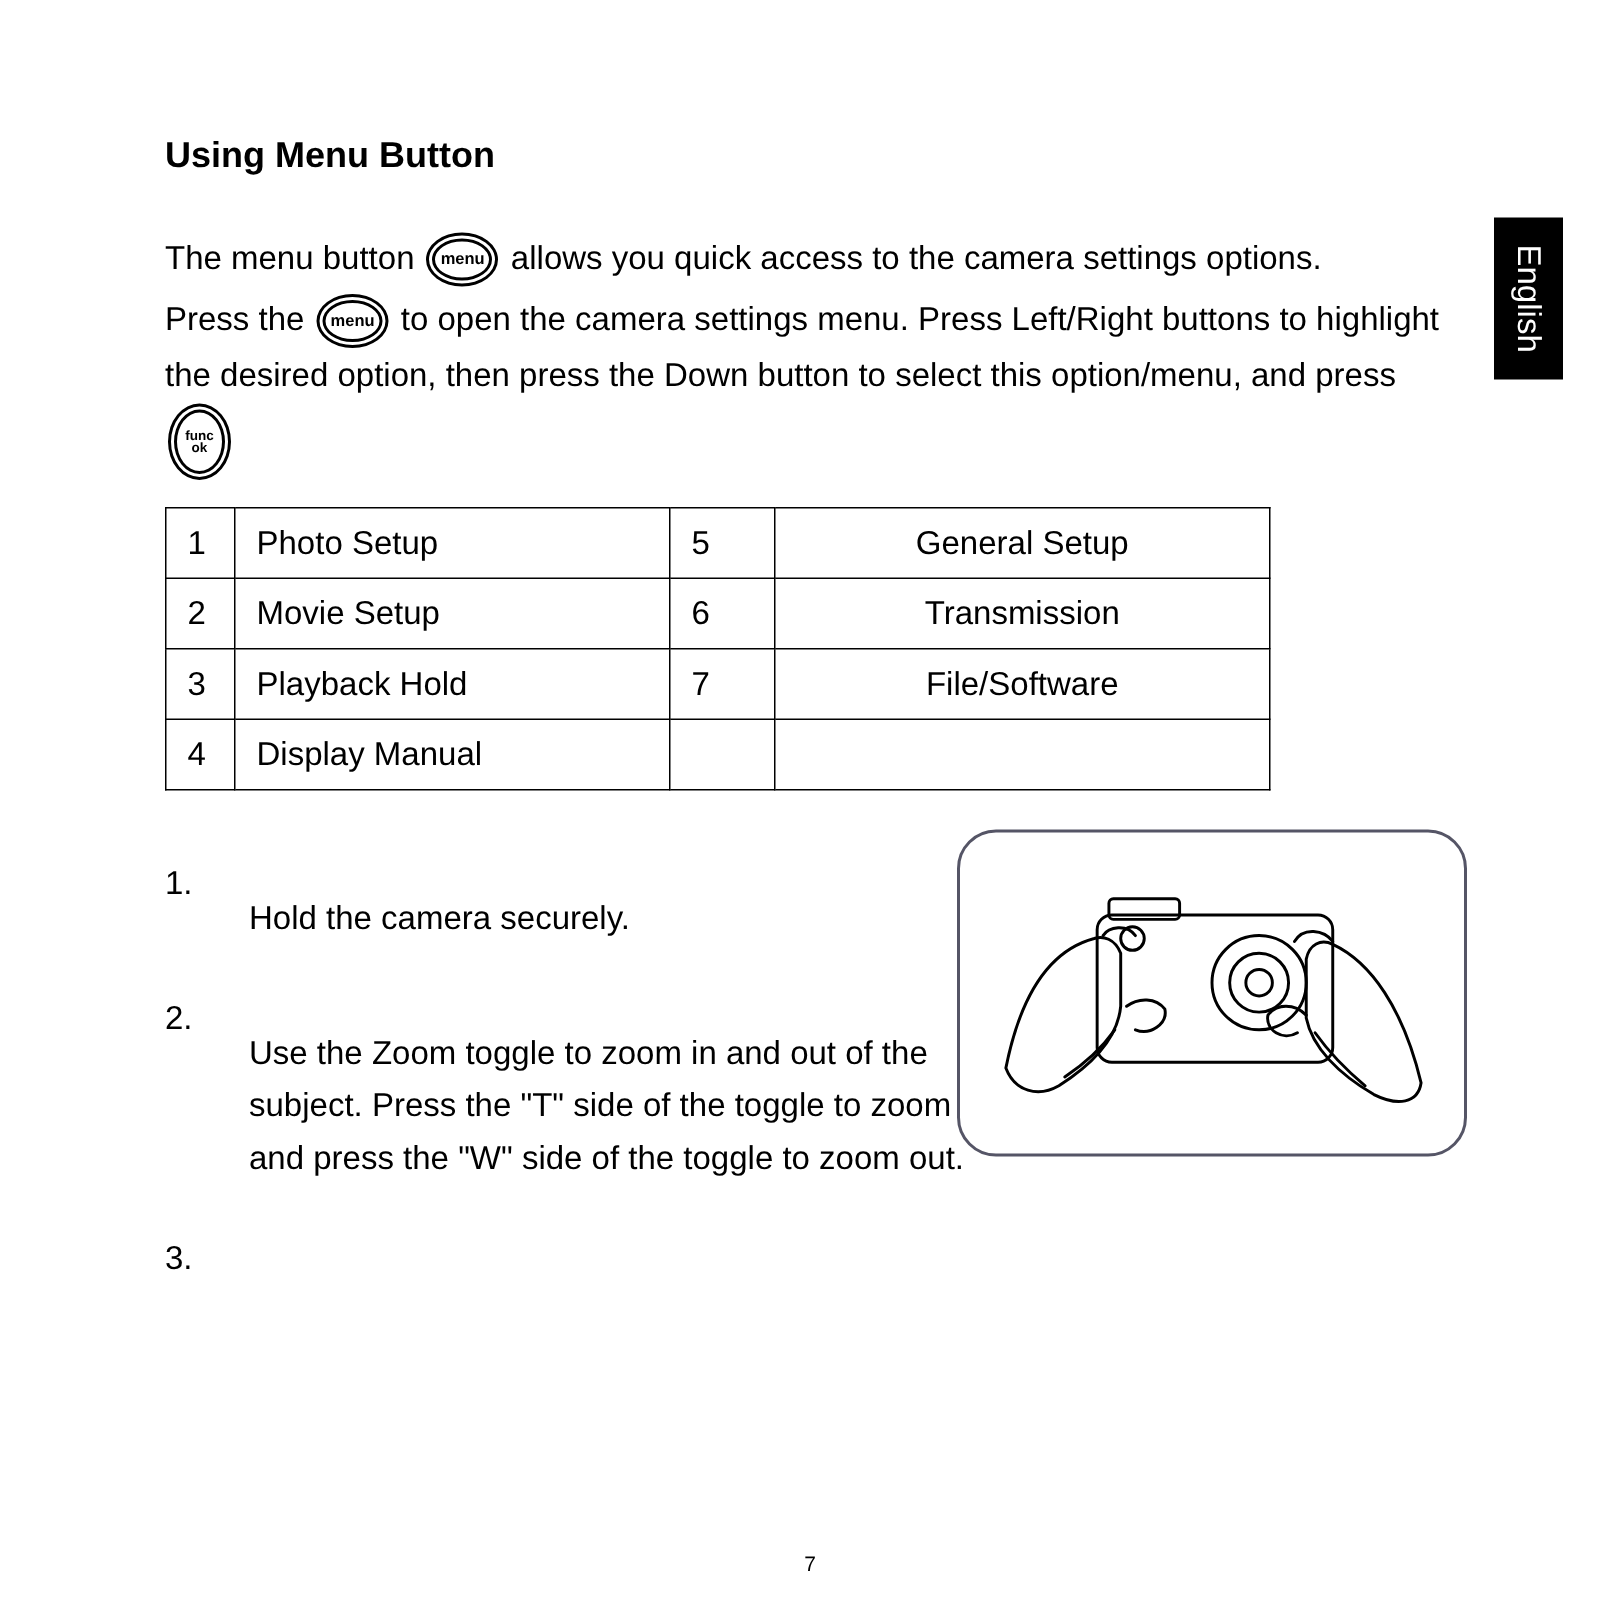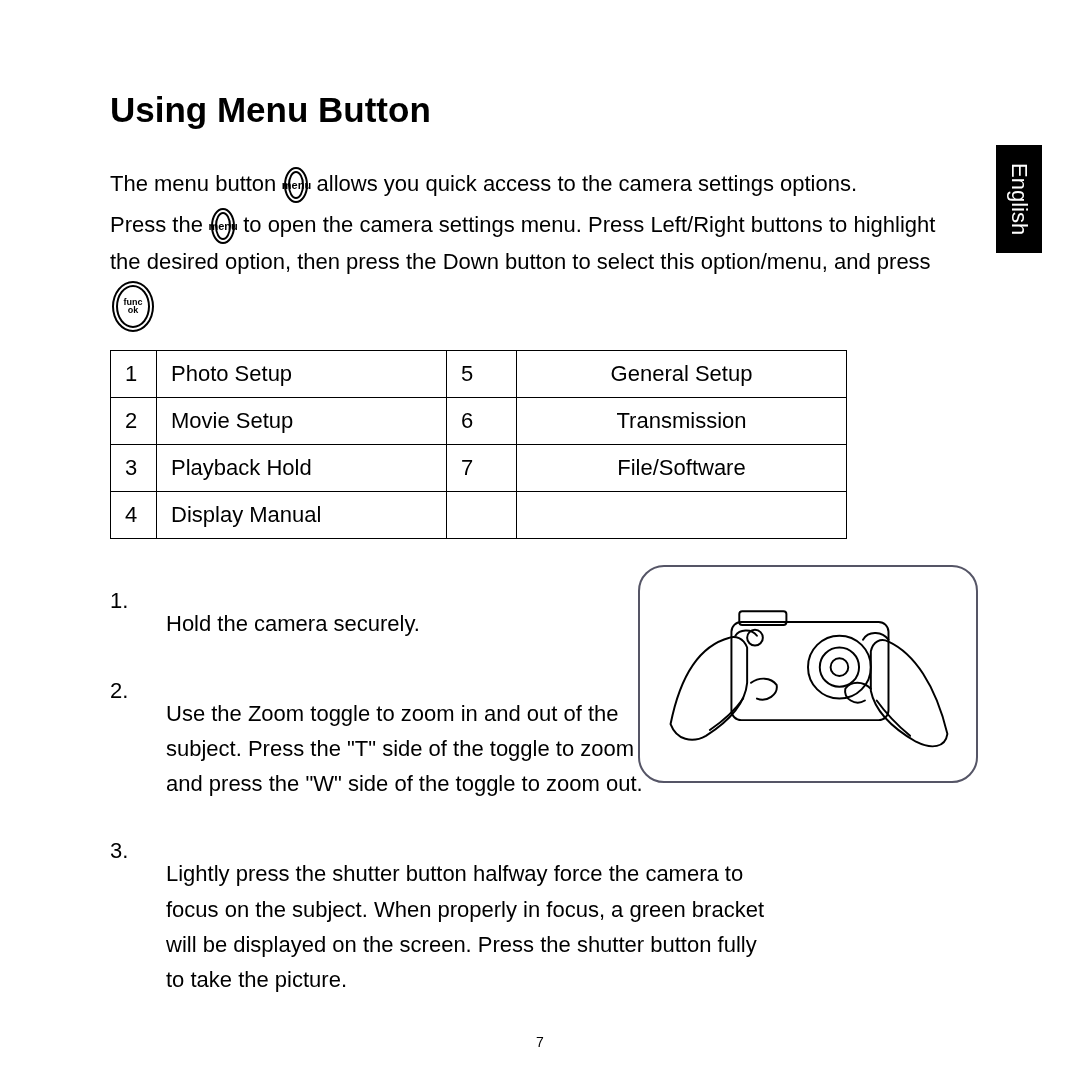--- a/index.html
+++ b/index.html
@@ -19,21 +19,21 @@
     right: 38px;
     background: #000;
     color: #fff;
     font-size: 22px;
     writing-mode: vertical-rl;
     padding: 18px 10px;
   }
   h2.section {
     font-family: Arial, Helvetica, sans-serif;
     font-weight: bold;
-    font-size: 35px;
+    font-size: 24px;
     margin: 0 0 36px 0;
   }
   p.body {
     font-size: 22px;
     line-height: 1.65;
     margin: 0 0 4px 0;
   }
   .inline-btn {
     display: inline-block;
     vertical-align: middle;
@@ -42,21 +42,21 @@
     line-height: 0;
     padding: 2px;
     margin: 0 2px;
   }
   .inline-btn .inner {
     display: inline-flex;
     align-items: center;
     justify-content: center;
     border: 2px solid #000;
     border-radius: 50%;
-    width: 16px;
+    width: 40px;
     height: 28px;
     font-size: 11px;
     font-weight: bold;
     font-family: Arial, sans-serif;
     line-height: 1;
   }
   .inline-btn.small .inner { width: 34px; height: 43px; font-size: 9px; }
   .inline-btn .inner .two-line { text-align:center; line-height:0.95; }
   table.menu {
     border-collapse: collapse;
@@ -190,18 +190,17 @@
     <li>
       <span class="n">1.</span>
       <span class="t">Hold the camera securely.</span>
     </li>
     <li>
       <span class="n">2.</span>
       <span class="t" style="max-width:530px">Use the Zoom toggle to zoom in and out of the subject. Press the "T" side of the toggle to zoom in and press the "W" side of the toggle to zoom out.</span>
     </li>
     <li>
       <span class="n">3.</span>
-      <span class="t" style="max-width:610px">Lightly press the shutter button halfway force the camera to focus on the subject. When properly in focus, a green bracket will be displayed on the screen.  Press the shutter button fully to take the picture.</span>
     </li>
   </ol>
 </div>
 
 <div class="footer-pg">7</div>
 
 </body></html>

